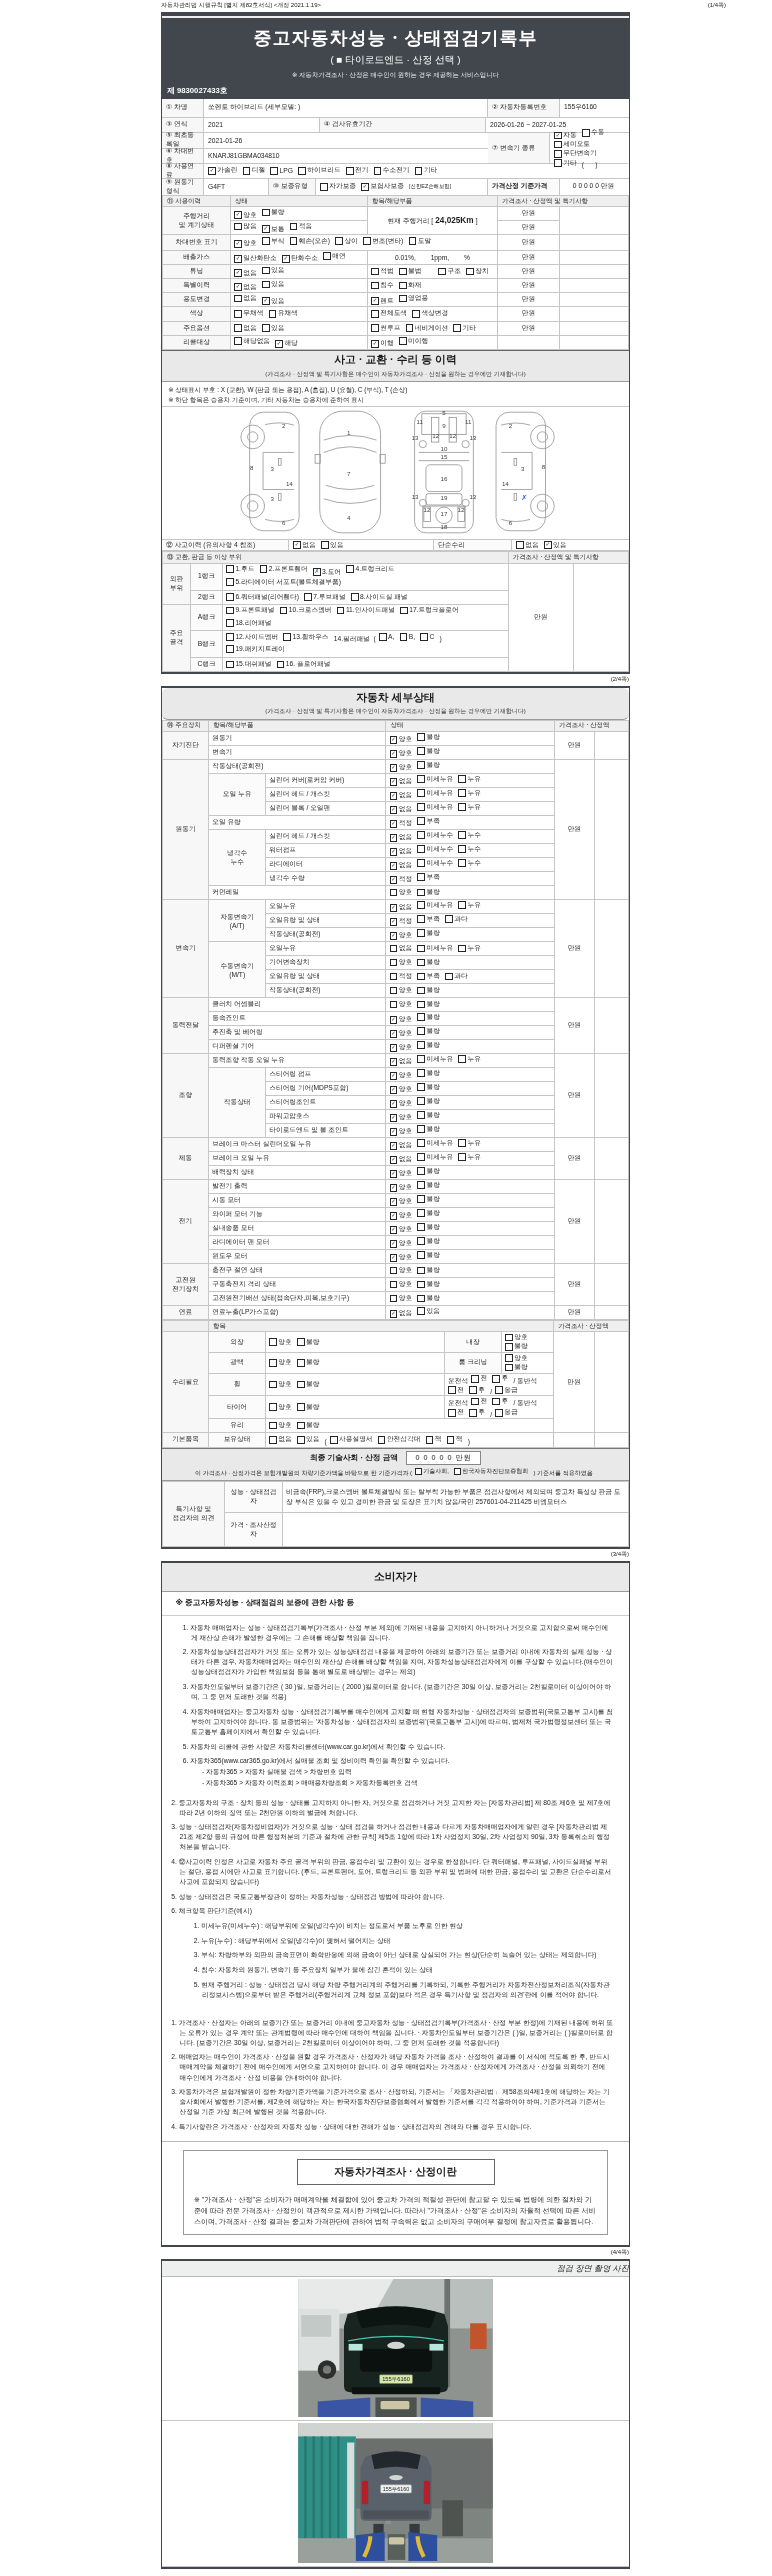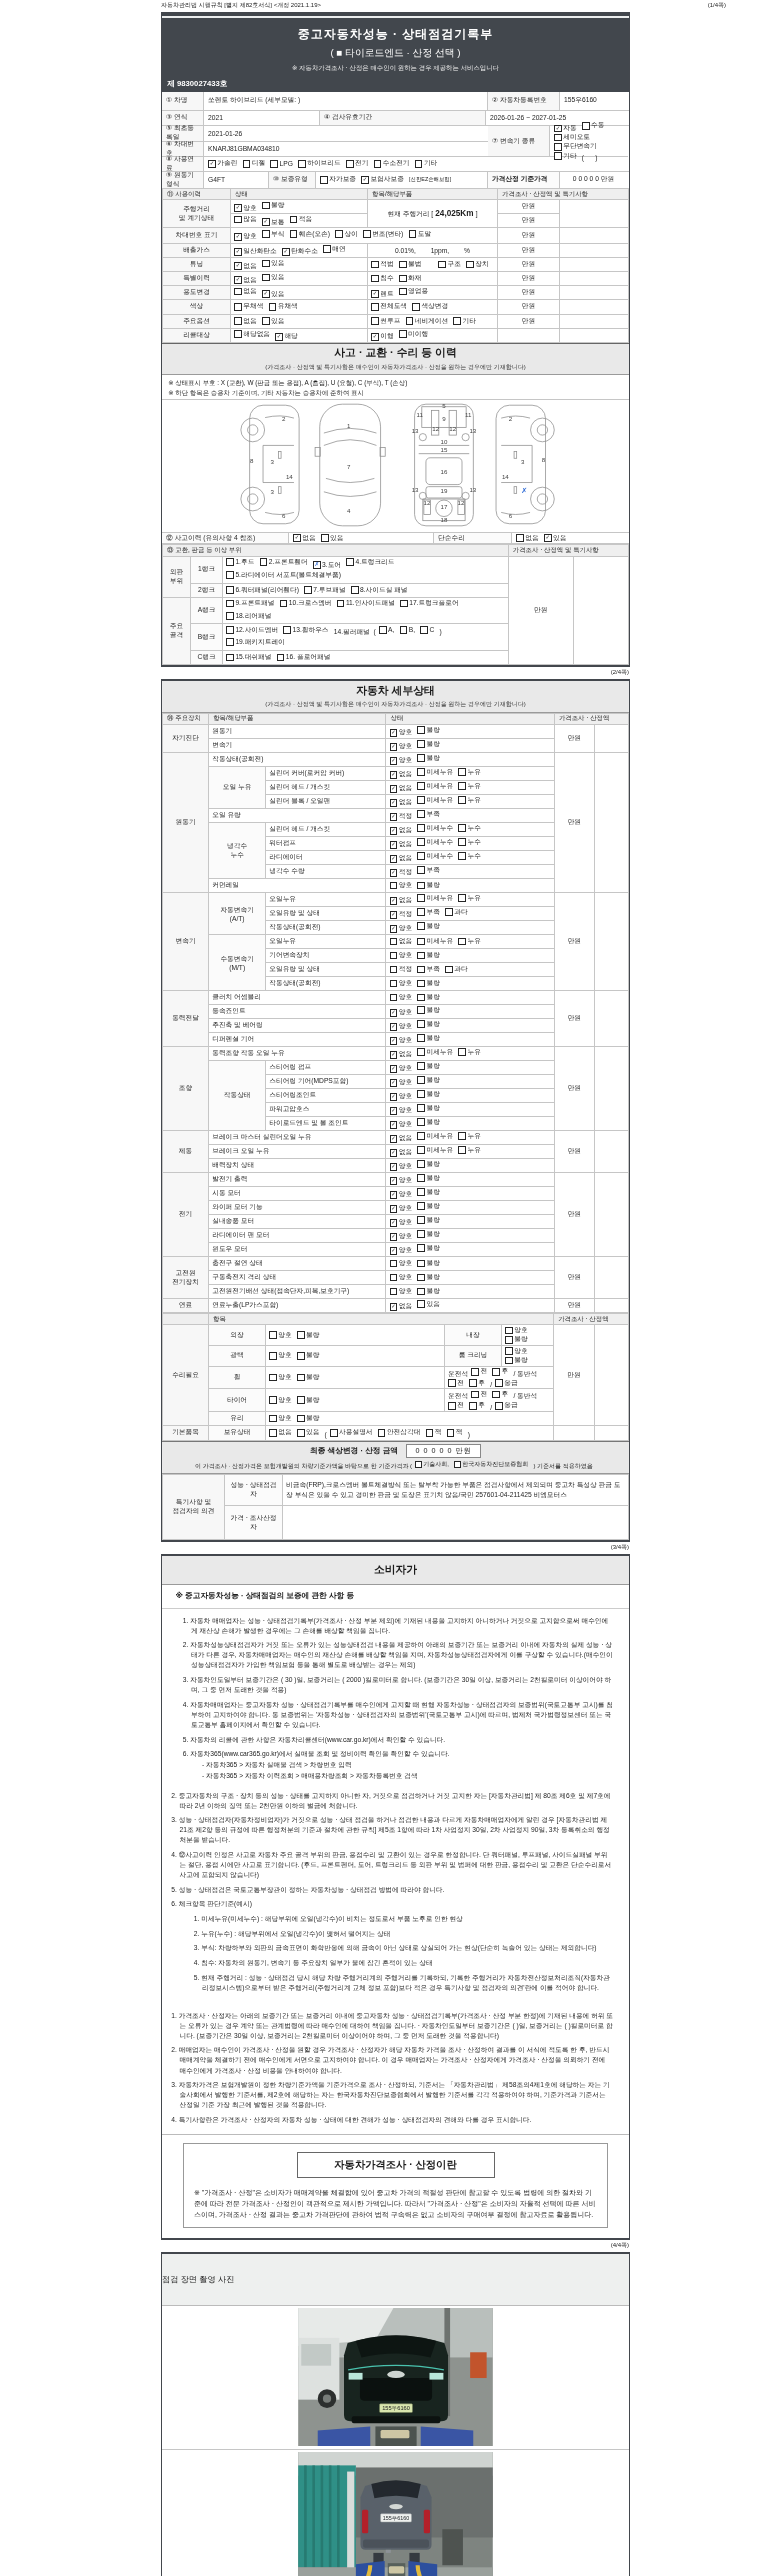--- a/index.html
+++ b/index.html
@@ -7,29 +7,29 @@
        font-family:"Liberation Sans","DejaVu Sans",sans-serif;color:#1c1c1c;}
   .wrap{position:relative;width:773px;height:2576px;background:#fff;}
   .doc{position:absolute;left:161px;top:1px;width:565px;}
   .meta{display:flex;justify-content:space-between;width:565px;font-size:6px;color:#222;margin-bottom:1.5px;}
   .pg{width:469px;border:1.5px solid #43474d;border-top-width:2.6px;border-bottom-width:2.6px;background:#fff;box-sizing:border-box;}
   .pgmark{width:469px;text-align:right;font-size:6px;padding:1px 1px 1.5px;box-sizing:border-box;color:#222;}
 
   
   .dochead{background:#42474d;color:#fff;text-align:center;padding:1.5px 0 2.1px;}
   .dochead-line{height:1.5px;background:#eceeee;margin:1px 0 8.2px;}
-  .dochead-title{font-size:12px;font-weight:bold;letter-spacing:1px;}
+  .dochead-title{font-size:18px;font-weight:bold;letter-spacing:1px;font-family:Liberation Serif, serif;}
   .dochead-sub{font-size:9.8px;margin-top:4.6px;}
   .dochead-note{font-size:6.4px;margin-top:3.6px;color:#f0f0f0;}
   .dochead-no{text-align:left;padding:6.2px 0 1px 5.2px;font-size:7.7px;font-weight:bold;}
 
   
   .band{background:#e9e9e9;border-top:1px solid #666;border-bottom:0.5px solid #9a9a9a;
         display:flex;flex-direction:column;justify-content:center;text-align:center;}
-  .band.h53{height:27px;} .band.h55{height:28px;} .band.h58{height:30px;} .band.h60{height:31px;}
+  .band.h53{height:27px;} .band.h55{height:28px;} .band.h58{height:30px;} .band.h60{height:31px;border-radius:6px;}
   .bt{font-size:10.8px;font-weight:bold;}
   .bs{font-size:6px;margin-top:2.1px;color:#333;}
 
   
   .br{display:flex;border-bottom:0.5px solid #c6c6c6;box-sizing:border-box;}
   .bc{border-right:0.5px solid #c6c6c6;display:flex;align-items:center;padding:1px 4.1px;font-size:6.7px;box-sizing:border-box;}
   .bc:last-child{border-right:none;}
   .bl{background:#f7f7f7;}
   .col{flex-direction:column;justify-content:center;align-items:flex-start;}
 
@@ -75,21 +75,21 @@
   .ni.sub{margin-left:40px;}
   .ni.plain{text-indent:0;}
   .nblock{padding:2.1px 0 4.1px;}
   .hr{border-top:0.5px solid #bbb;}
 
   .infobox{margin:8.2px 20.6px 10.3px;border:0.5px solid #999;padding:8.2px 7.2px 6.2px;}
   .infobox-title{width:196px;margin:0 auto;border:1px solid #666;text-align:center;font-size:10.3px;font-weight:600;padding:5.2px 0;}
   .infobox-body{font-size:7px;line-height:1.62;margin-top:8.2px;padding:0 3.1px;}
 
   
-  .photo-head{background:#eef0ef;border-bottom:0.5px solid #bbb;text-align:left;font-size:8.2px;padding:20px 0;}
+  .photo-head{background:#eef0ef;border-bottom:0.5px solid #bbb;text-align:right;font-size:8.2px;padding:2px 0;font-style:italic;}
   .photocell{border-bottom:0.5px solid #c6c6c6;display:flex;justify-content:center;padding:2.6px 0;background:#fff;}
 </style>
 </head>
 <body>
 
 <div class="wrap">
 <div class="doc">
 
   <div class="meta">
     <span>자동차관리법 시행규칙 [별지 제82호서식] &lt;개정 2021.1.19&gt;</span>
@@ -1313,21 +1313,21 @@
                   <span class="lb">잭</span>
                 </span><span class="ct">)</span></td>
         <td></td>
         <td></td>
       </tr>
     </tbody>
         </table>
 
     <div class="final">
       <div class="final-l1">
-        <span>최종 색상변경 · 산정 금액</span><span class="final-box">0 0 0 0 0 만원</span>
+        <span>최종 기술사회 · 산정 금액</span><span class="final-box">0 0 0 0 0 만원</span>
       </div>
       <div class="final-l2"><span class="ct">이 가격조사 · 산정가격은 보험개발원의 차량기준가액을 바탕으로 한 기준가격과 (</span><span class="cb">
               <span class="bx"></span>
               <span class="lb">기술사회,</span>
             </span><span class="cb">
               <span class="bx"></span>
               <span class="lb">한국자동차진단보증협회</span>
             </span><span class="ct">) 기준서를 적용하였음</span></div>
     </div>
 

